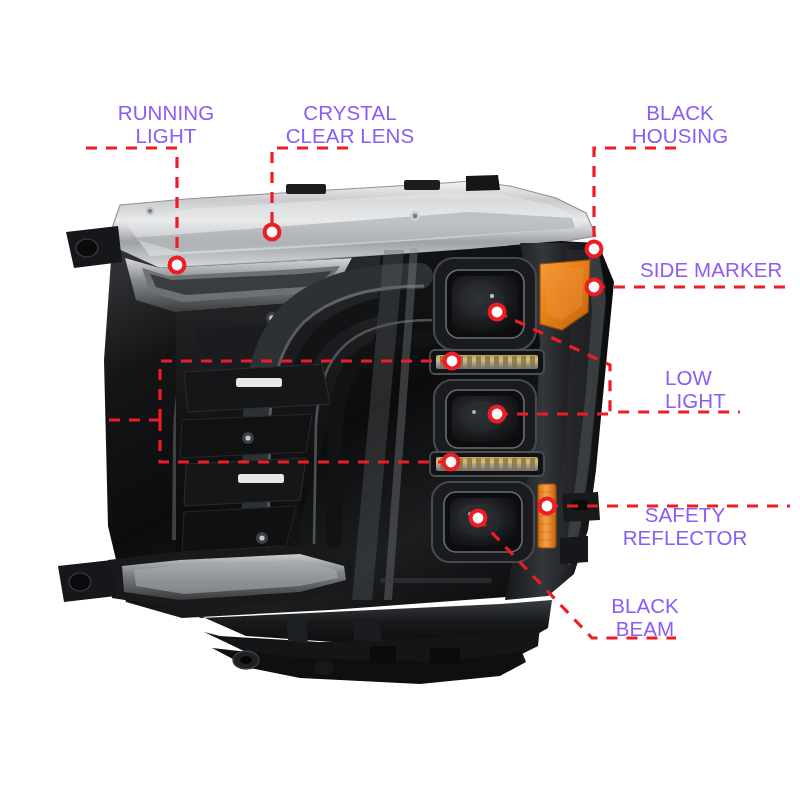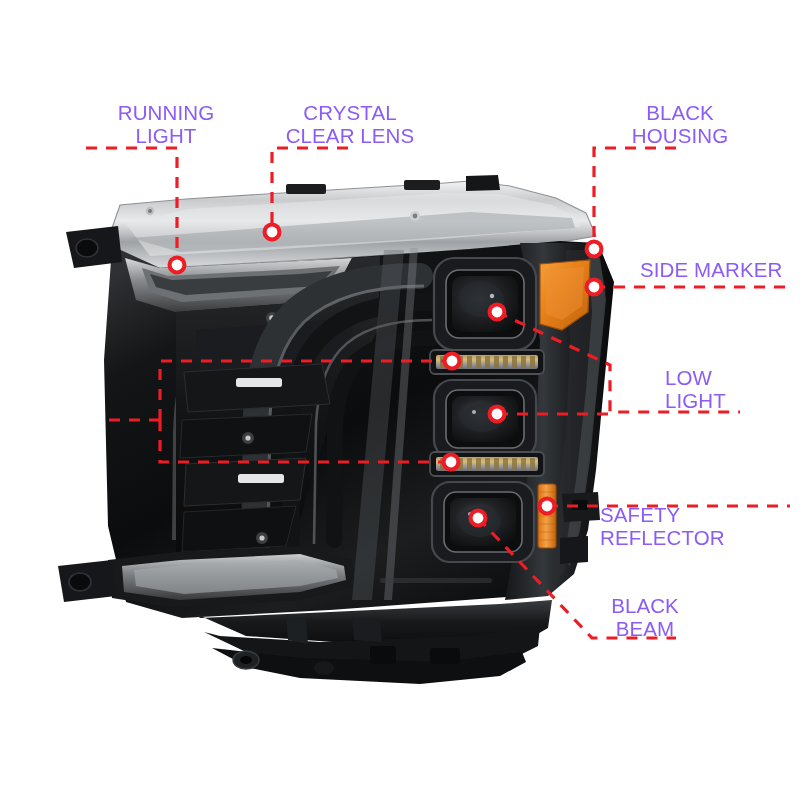--- a/index.html
+++ b/index.html
@@ -15,21 +15,21 @@
     position:absolute;
     color:#8b5cf6;
     font-size:20.5px;
     line-height:23px;
     font-weight:400;
     letter-spacing:.1px;
     white-space:pre-line;
     user-select:none;
   }
   .lbl.c{text-align:center;}
-  .lbl.r{text-align:left;}
+  .lbl.r{text-align:center;}
   .lbl.l{text-align:left;}
   svg.overlay{position:absolute;left:0;top:0;width:800px;height:800px;pointer-events:none;}
   .dash{fill:none;stroke:#ee1c25;stroke-width:3.2;stroke-dasharray:11 9;stroke-linecap:butt;}
   .dot-o{fill:#ee1c25;}
   .dot-i{fill:#ffffff;}
 </style>
 </head>
 <body>
 
 <div id="stage">

